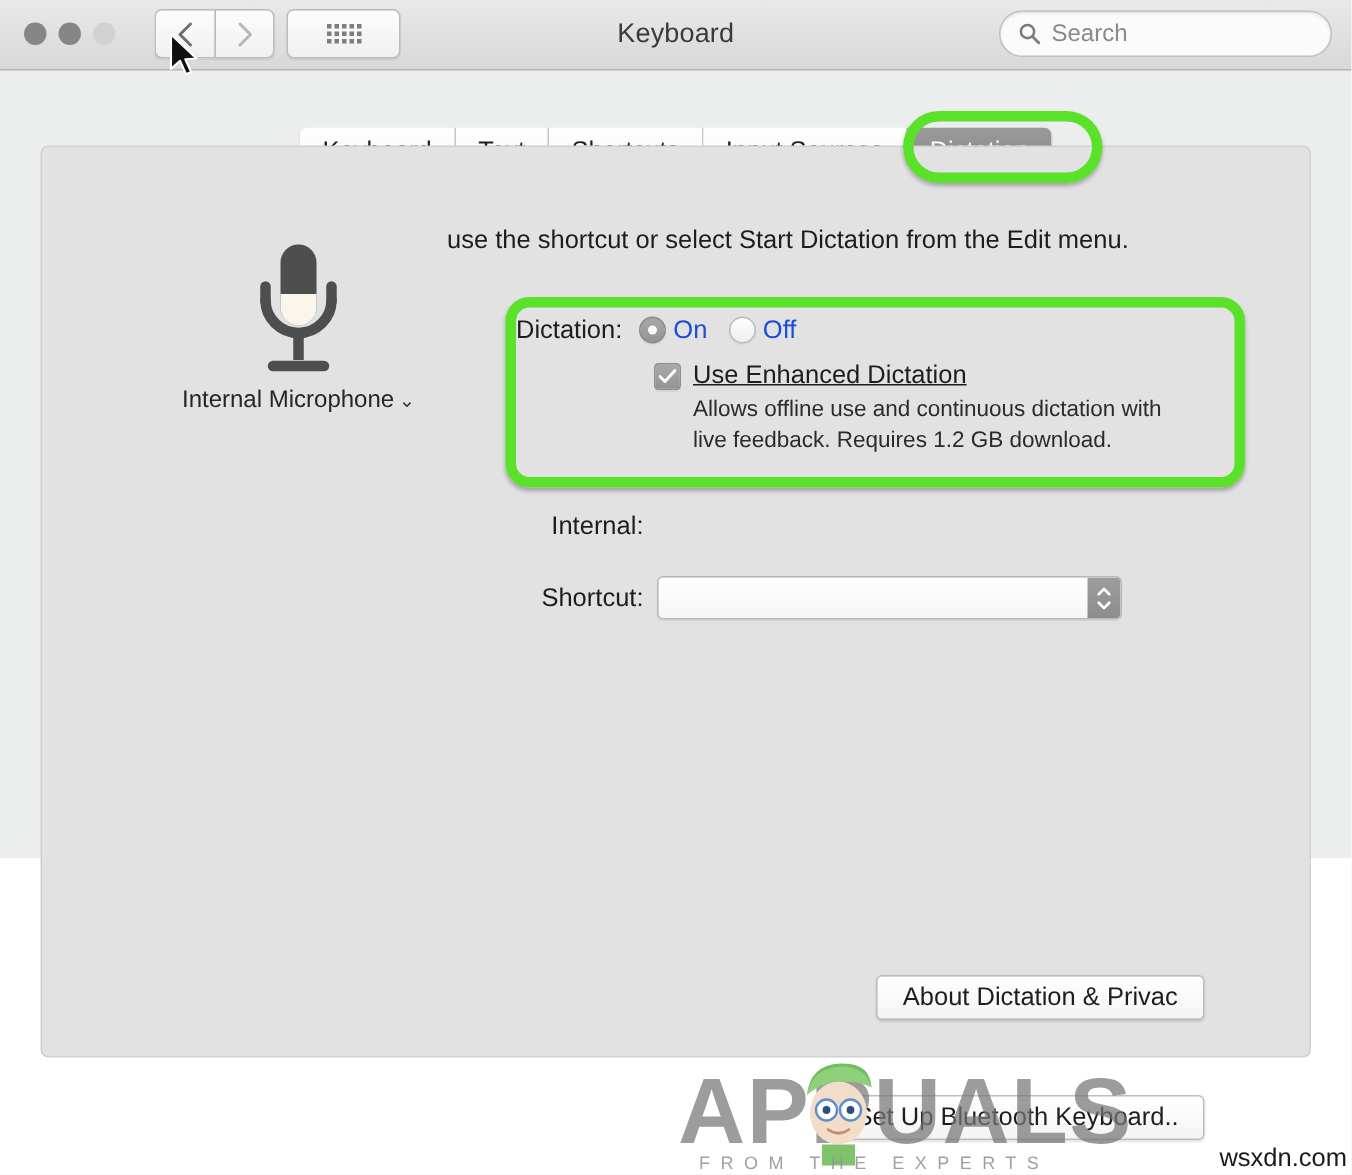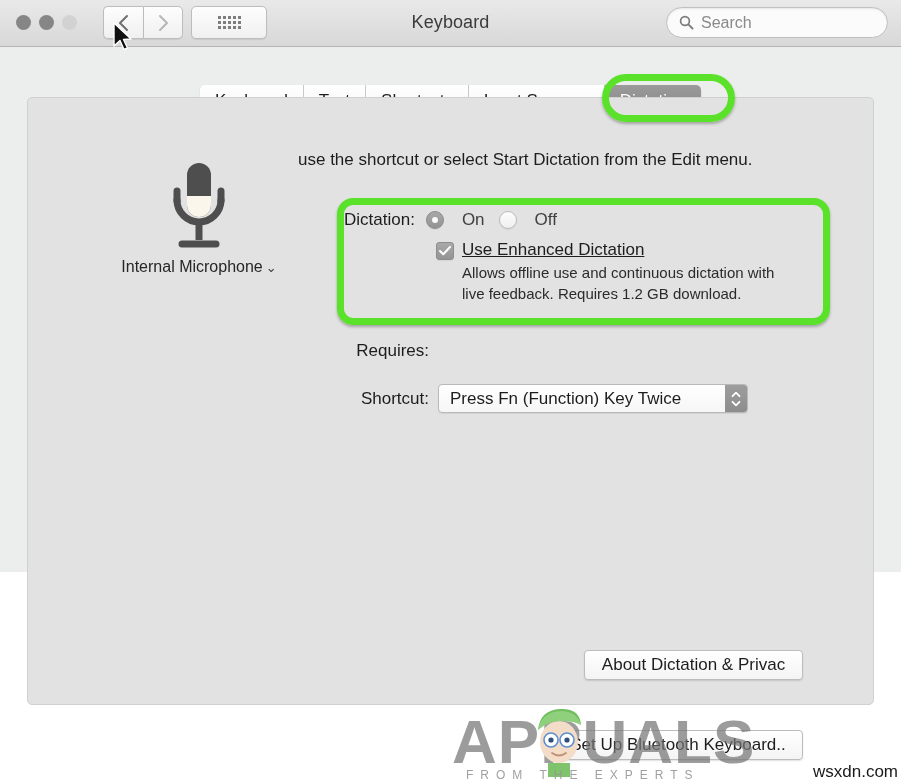--- a/index.html
+++ b/index.html
@@ -172,21 +172,21 @@
     box-shadow: 0 1px 1px rgba(0,0,0,0.06);
   }
   .radio.checked {
     background: linear-gradient(to bottom, #a8a8a8, #939393);
     border-color: #8a8a8a;
   }
   .radio.checked::after {
     content: ""; width: 6px; height: 6px; border-radius: 50%;
     background: #fafafa;
   }
-  .radio-text { font-size: 17px; color: #404040; margin-left: 18px; margin-right: 14px; }
+  .radio-text { font-size: 17px; color: #1d4ed8; margin-left: 5px; margin-right: 14px; }
 
   .row-check { display: flex; align-items: flex-start; margin-top: 10px; margin-left: 92px; }
   .checkbox {
     width: 18px; height: 18px; border-radius: 3px;
     background: linear-gradient(to bottom, #a9a9a9, #949494);
     border: 1px solid #8d8d8d;
     display: inline-flex; align-items: center; justify-content: center;
     flex: none; margin-top: 2px;
     box-shadow: 0 1px 1px rgba(0,0,0,0.06);
   }
@@ -388,27 +388,26 @@
         <span class="check-label">Use Enhanced Dictation</span>
       </div>
 
       <div class="check-sub">
         <div>Allows offline use and continuous dictation with</div>
         <div>live feedback. Requires 1.2 GB download.</div>
       </div>
     </div>
 
     <div class="popup-row" style="left:296px; top:243px;">
-      <span class="field-label">Requires:</span>
+      <span class="field-label">Internal:</span>
     </div>
 
     <div class="popup-row" style="left:296px; top:286px;">
       <span class="field-label">Shortcut:</span>
       <div class="popup" style="width:310px;">
-        <span>Press Fn (Function) Key Twice</span>
         <span class="stepper">
           <svg width="10" height="7" viewBox="0 0 10 7">
             <polyline points="1.5,5.2 5,1.6 8.5,5.2" fill="none" stroke="#fff" stroke-width="1.8" stroke-linecap="round" stroke-linejoin="round"></polyline>
           </svg>
           <svg width="10" height="7" viewBox="0 0 10 7">
             <polyline points="1.5,1.8 5,5.4 8.5,1.8" fill="none" stroke="#fff" stroke-width="1.8" stroke-linecap="round" stroke-linejoin="round"></polyline>
           </svg>
         </span>
       </div>
     </div>

